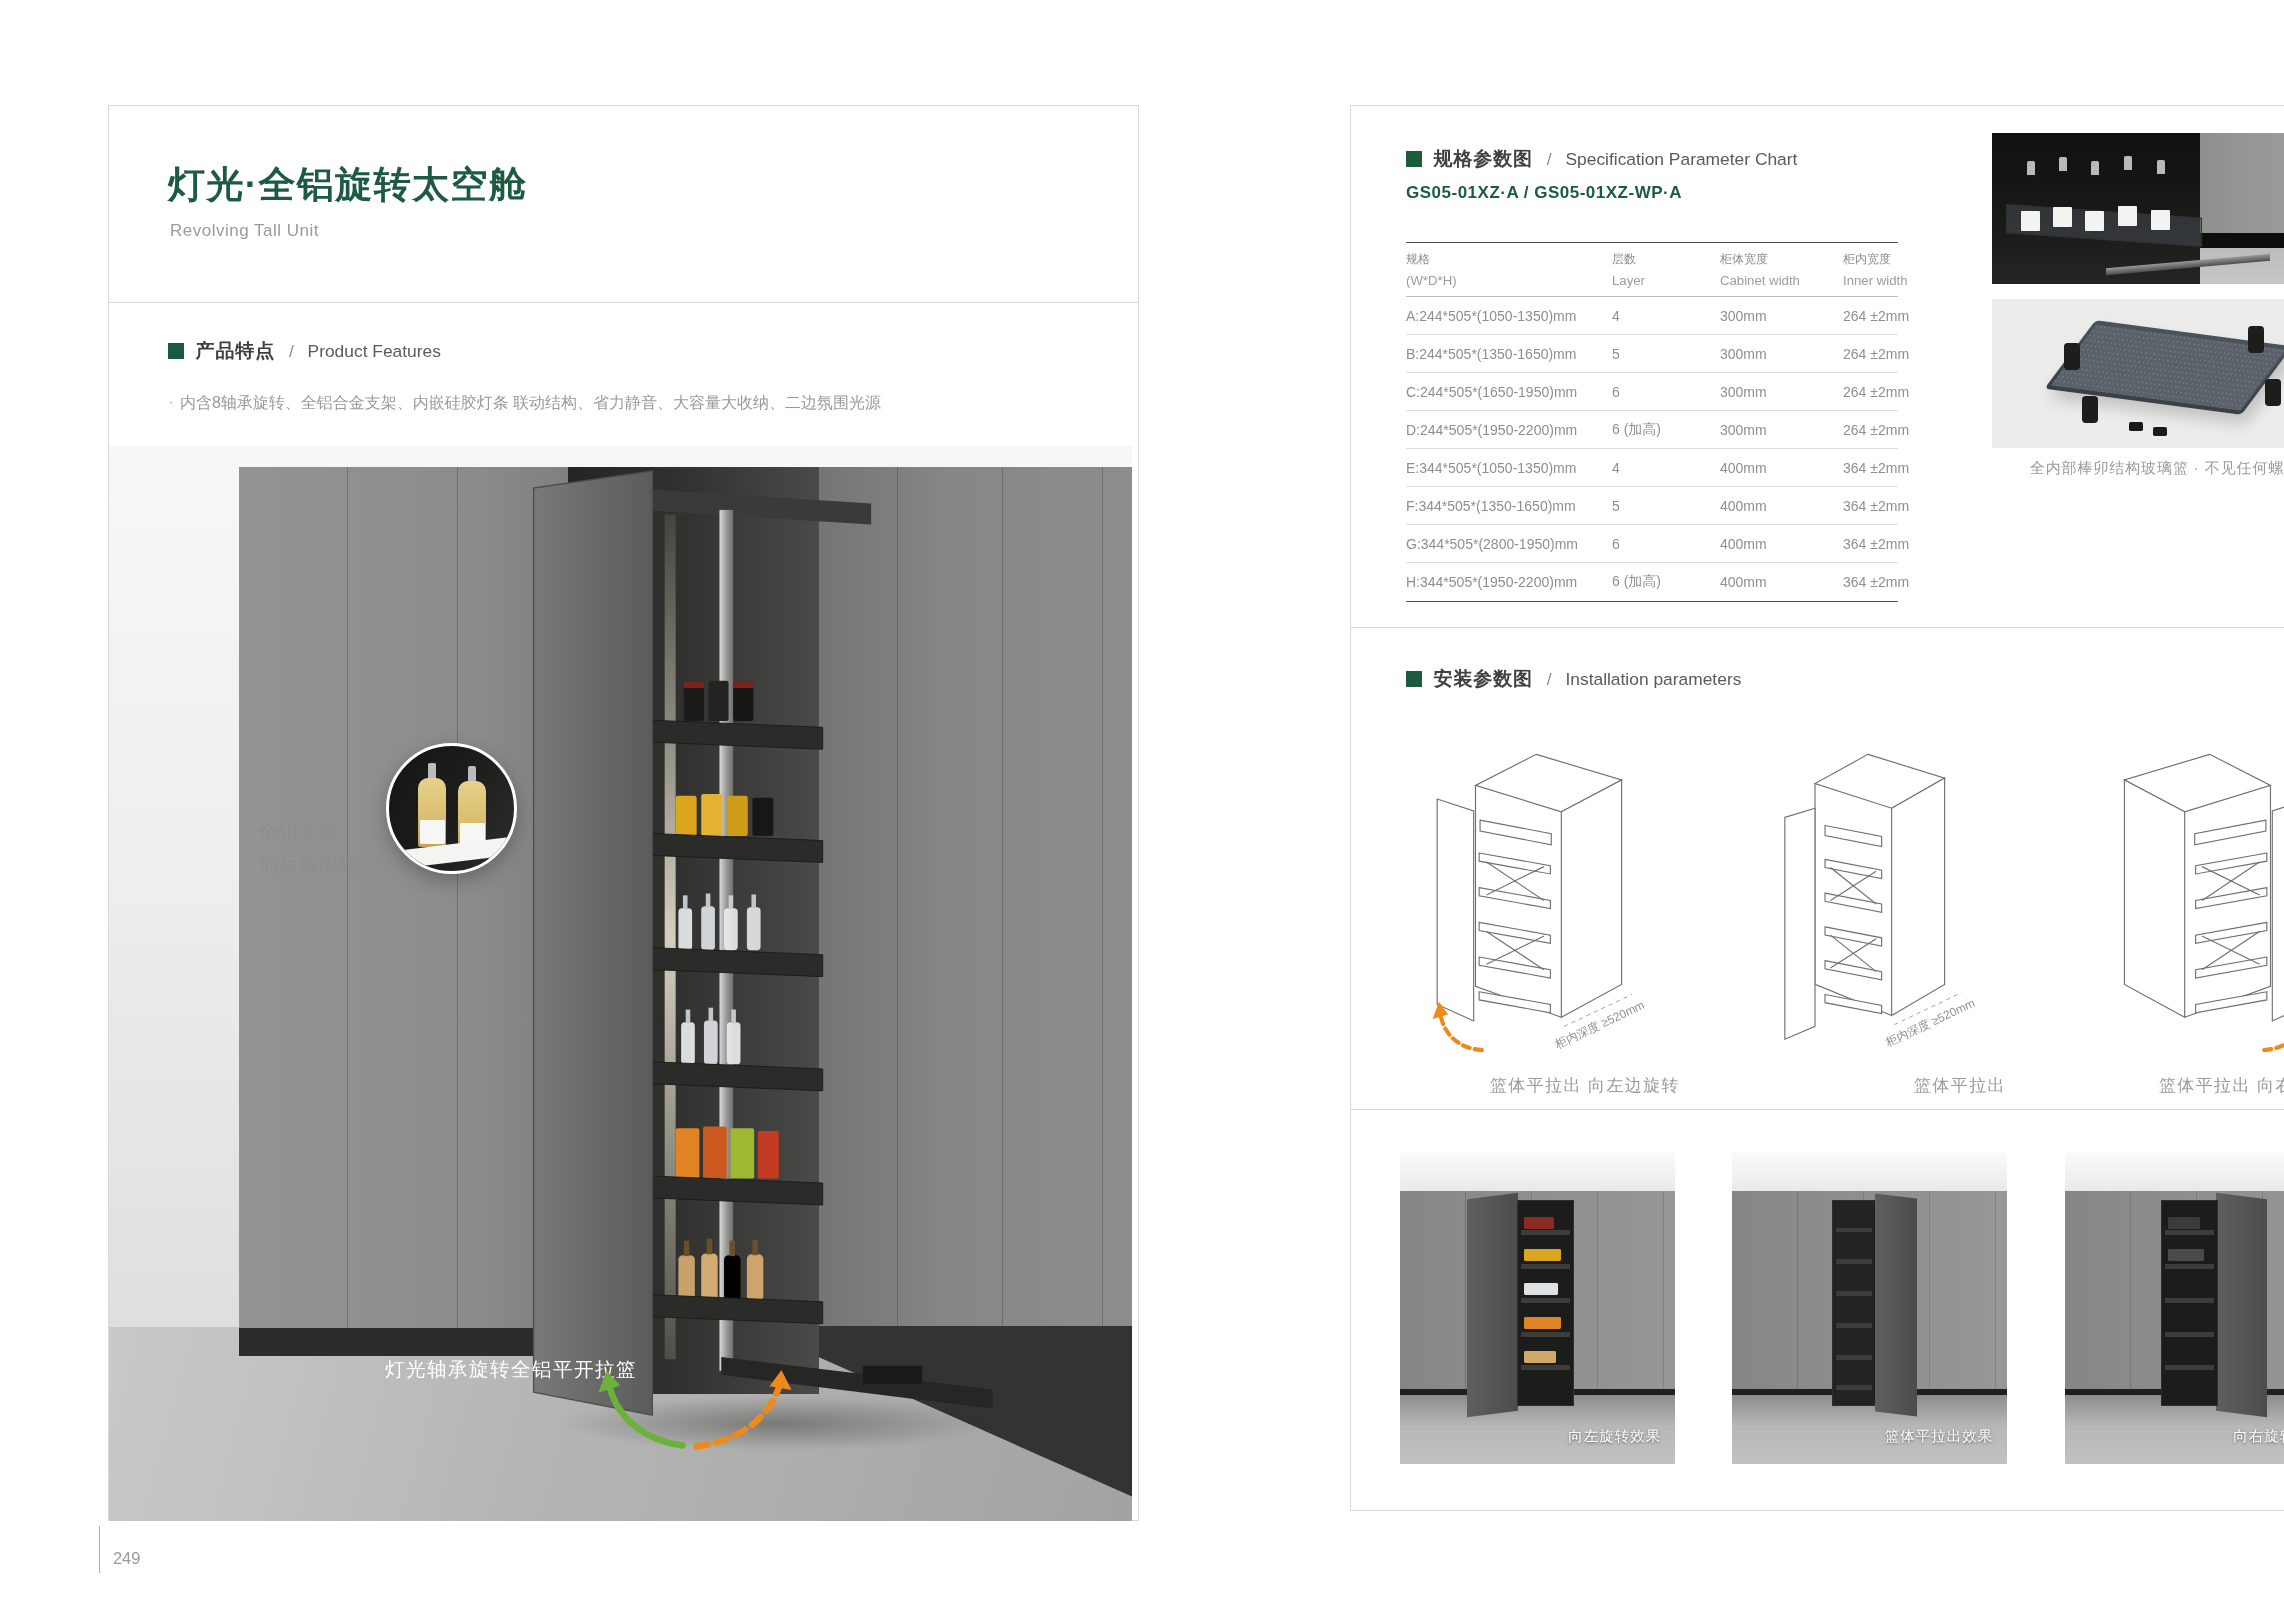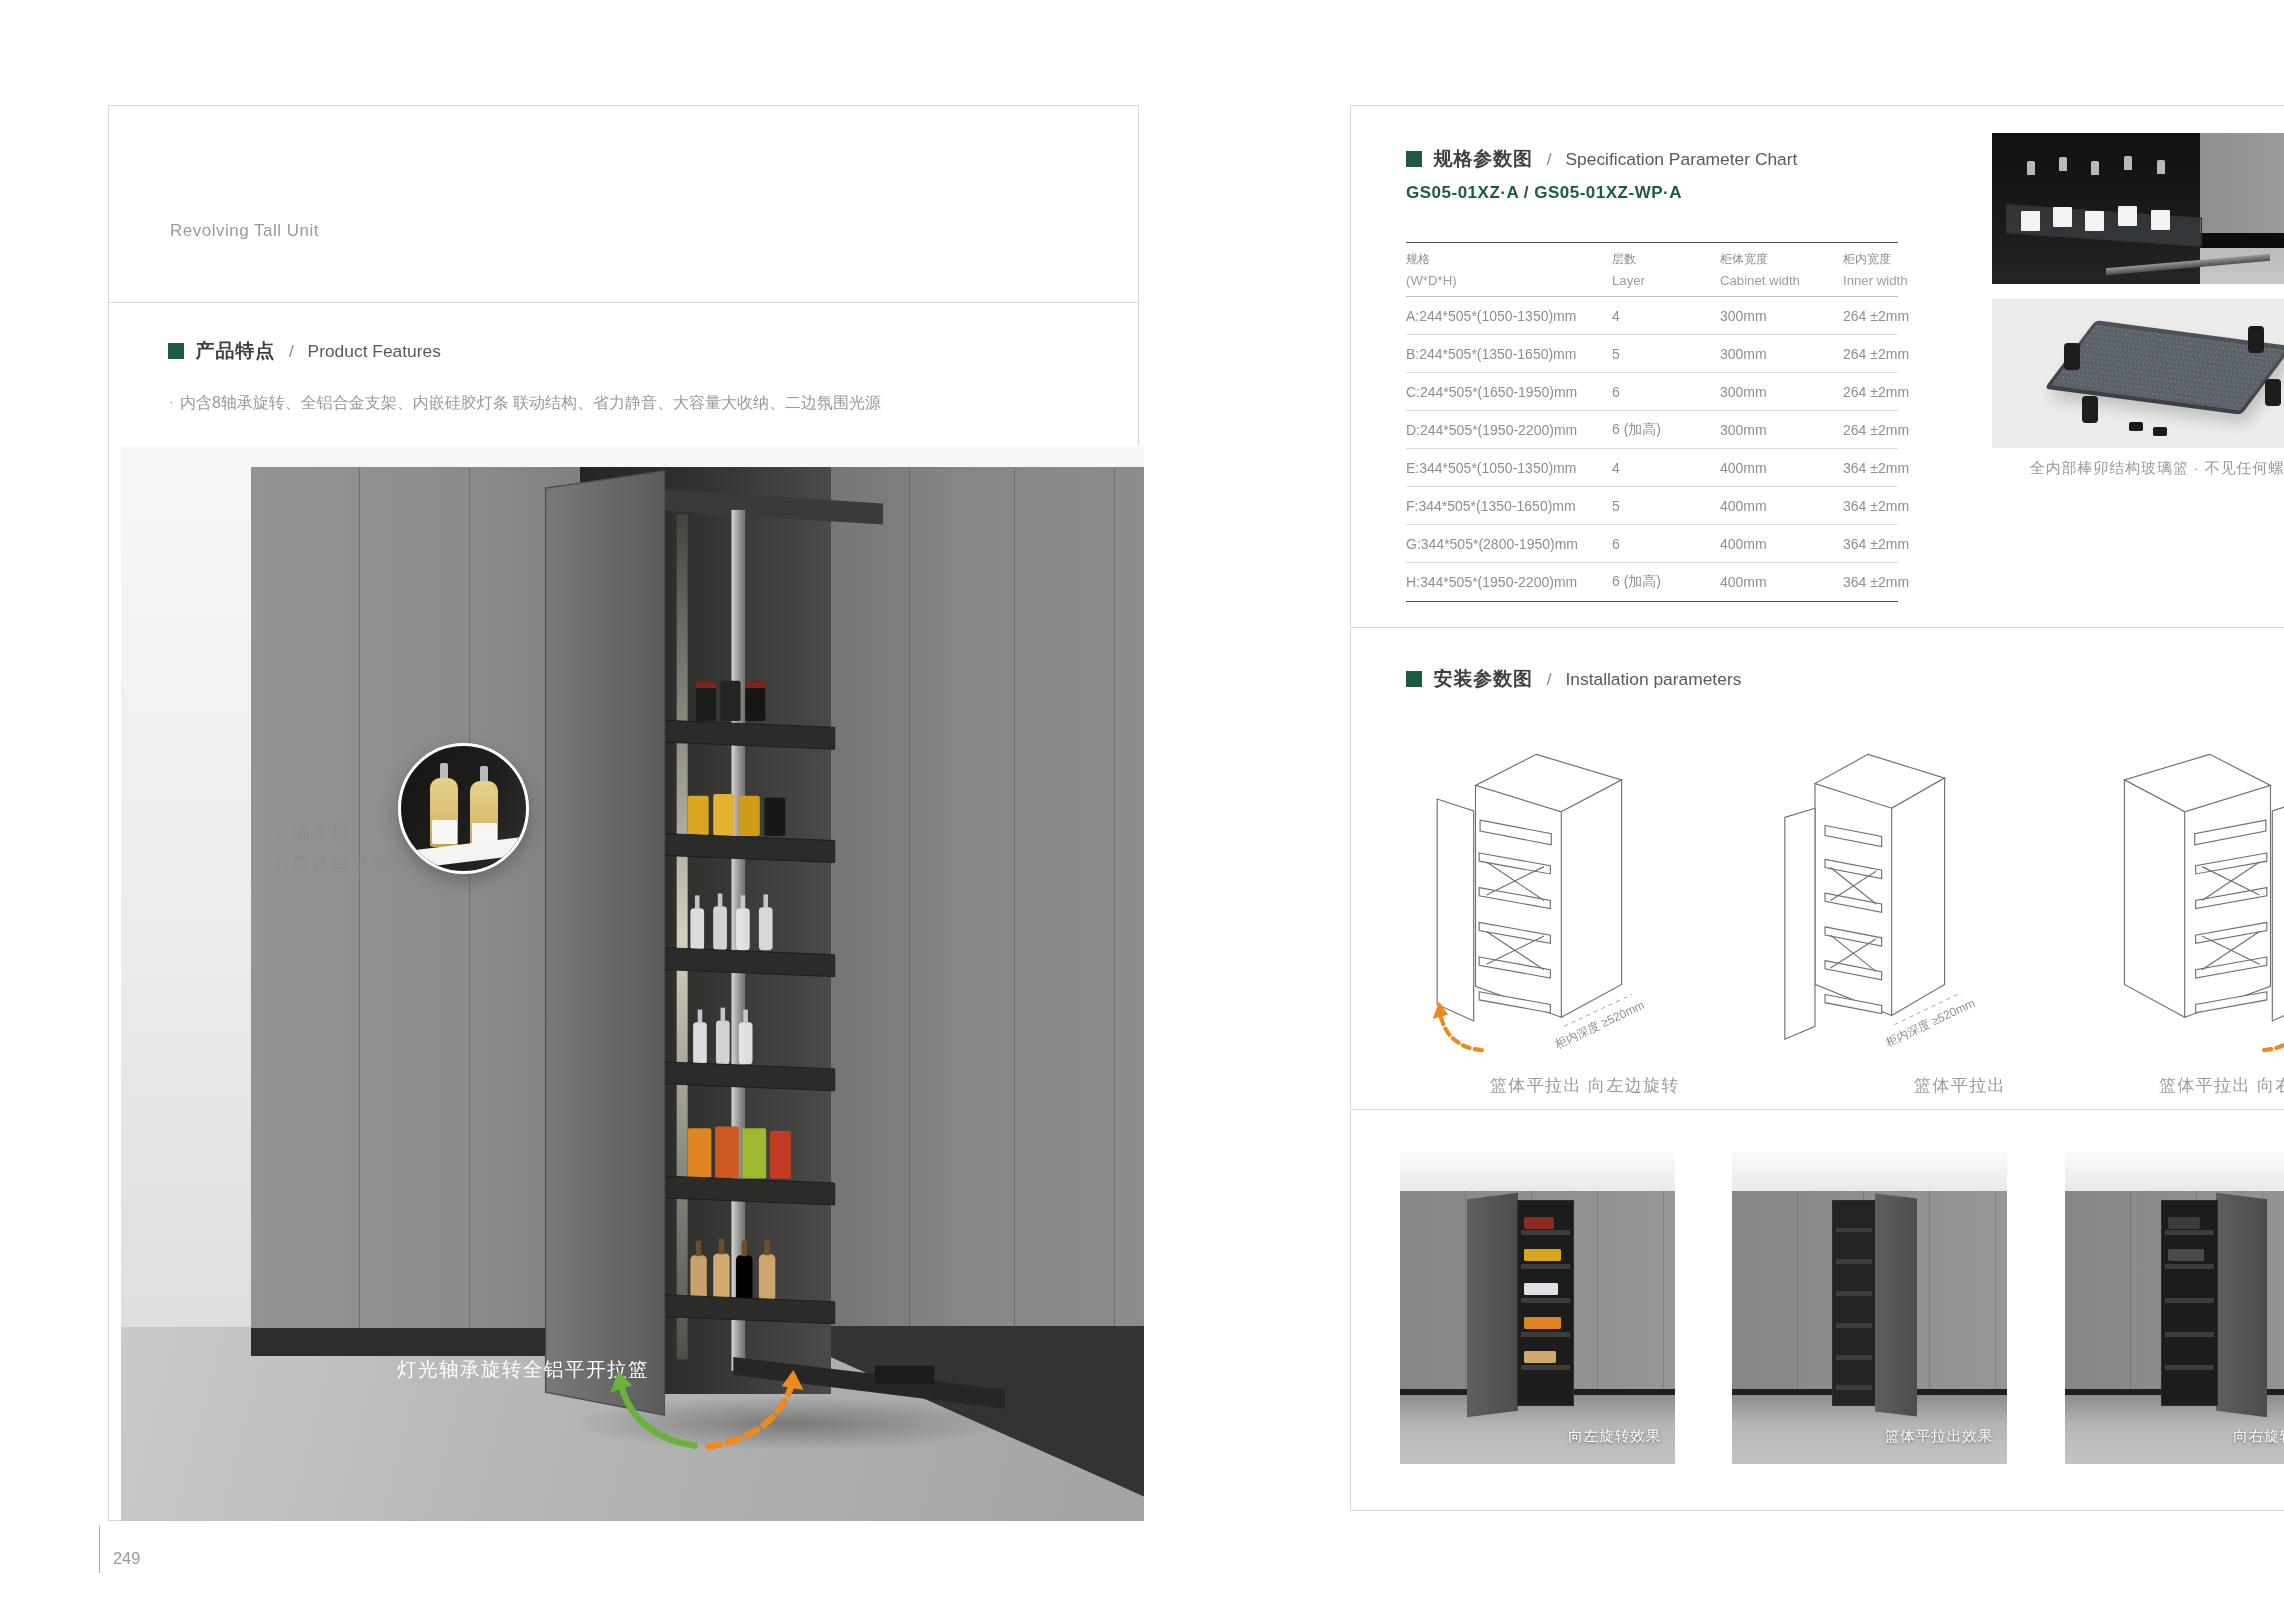--- a/index.html
+++ b/index.html
@@ -25,21 +25,21 @@
   .gsq{width:15.5px;height:15.5px;background:var(--green);flex:0 0 auto;}
   .sec-zh{font-size:19px;font-weight:700;color:var(--txt-dark);letter-spacing:0.9px;}
   .sec-sep{font-size:17.4px;color:#8b8b8b;margin:0 1.8px;}
   .sec-en{font-size:17.4px;color:var(--txt-mid);}
   .l-feat-head{left:59px;top:232px;}
   .l-bullets{position:absolute;left:60px;top:287px;font-size:16px;color:#9a9a9a;white-space:nowrap;}
   .l-bullets .b2{position:absolute;left:333px;top:0;}
   .bmk{display:inline-block;margin-right:6.4px;font-size:13.7px;vertical-align:1.8px;}
 
   
-  .hero{position:absolute;left:12px;top:340px;width:1023px;height:1075px;overflow:hidden;
+  .hero{position:absolute;left:0;top:340px;width:1023px;height:1075px;overflow:hidden;
     background:linear-gradient(180deg,#f6f6f4 0%,#ececea 34%,#dToneddc 60%,#d6d6d4 100%);}
   .hero-bg{position:absolute;inset:0;background:linear-gradient(180deg,#f7f7f5 0%,#eeeeec 40%,#e0e0de 78%,#d2d2d0 100%);}
   .hero-floor{position:absolute;left:0;top:881px;width:100%;height:195px;
     background:linear-gradient(105deg,#c9c9c7 0%,#b4b4b2 45%,#a3a3a1 100%);}
   .cab{position:absolute;top:21px;height:861px;}
   .cab-l{left:130px;width:329px;background:linear-gradient(90deg,#949492 0%,#8b8b89 70%,#80807e 100%);}
   .cab-r{left:710px;width:321px;background:linear-gradient(90deg,#757573 0%,#868684 40%,#8d8d8b 100%);}
   .seam{position:absolute;top:0;width:1.4px;height:100%;background:rgba(40,40,38,.28);}
   .cab-open{position:absolute;left:459px;top:21px;width:251px;height:927px;
     background:linear-gradient(90deg,#242422 0%,#31312f 45%,#4a4a48 100%);}
@@ -130,20 +130,21 @@
   .gp-door{position:absolute;top:44px;width:51px;height:218px;background:linear-gradient(90deg,#5f5f5d,#4c4c4a);}
   .gp-unit{position:absolute;top:48px;width:57px;height:206px;background:#1c1c1a;border:1.4px solid #2e2e2c;}
   .gp-unit .lv{position:absolute;left:2.7px;right:2.7px;height:4.6px;background:#3c3c3a;}
   .gp-unit .it{position:absolute;height:12px;border-radius:1.4px;}
   .gp-caption{position:absolute;right:13.7px;bottom:18px;font-size:14.6px;color:#ffffff;letter-spacing:0.9px;text-shadow:0 0.9px 2.7px rgba(0,0,0,.5);}
 </style>
 </head>
 <body>
 
 <section class="page-box box-left">
+  <h1 class="l-title">灯光·全铝旋转太空舱</h1>
   <div class="l-sub">Revolving Tall Unit</div>
   <div class="hr l-hr1"></div>
 
   <div class="sec-head l-feat-head">
     <span class="gsq"></span>
     <span class="sec-zh">产品特点</span>
     <span class="sec-sep">/</span>
     <span class="sec-en">Product Features</span>
   </div>
 

